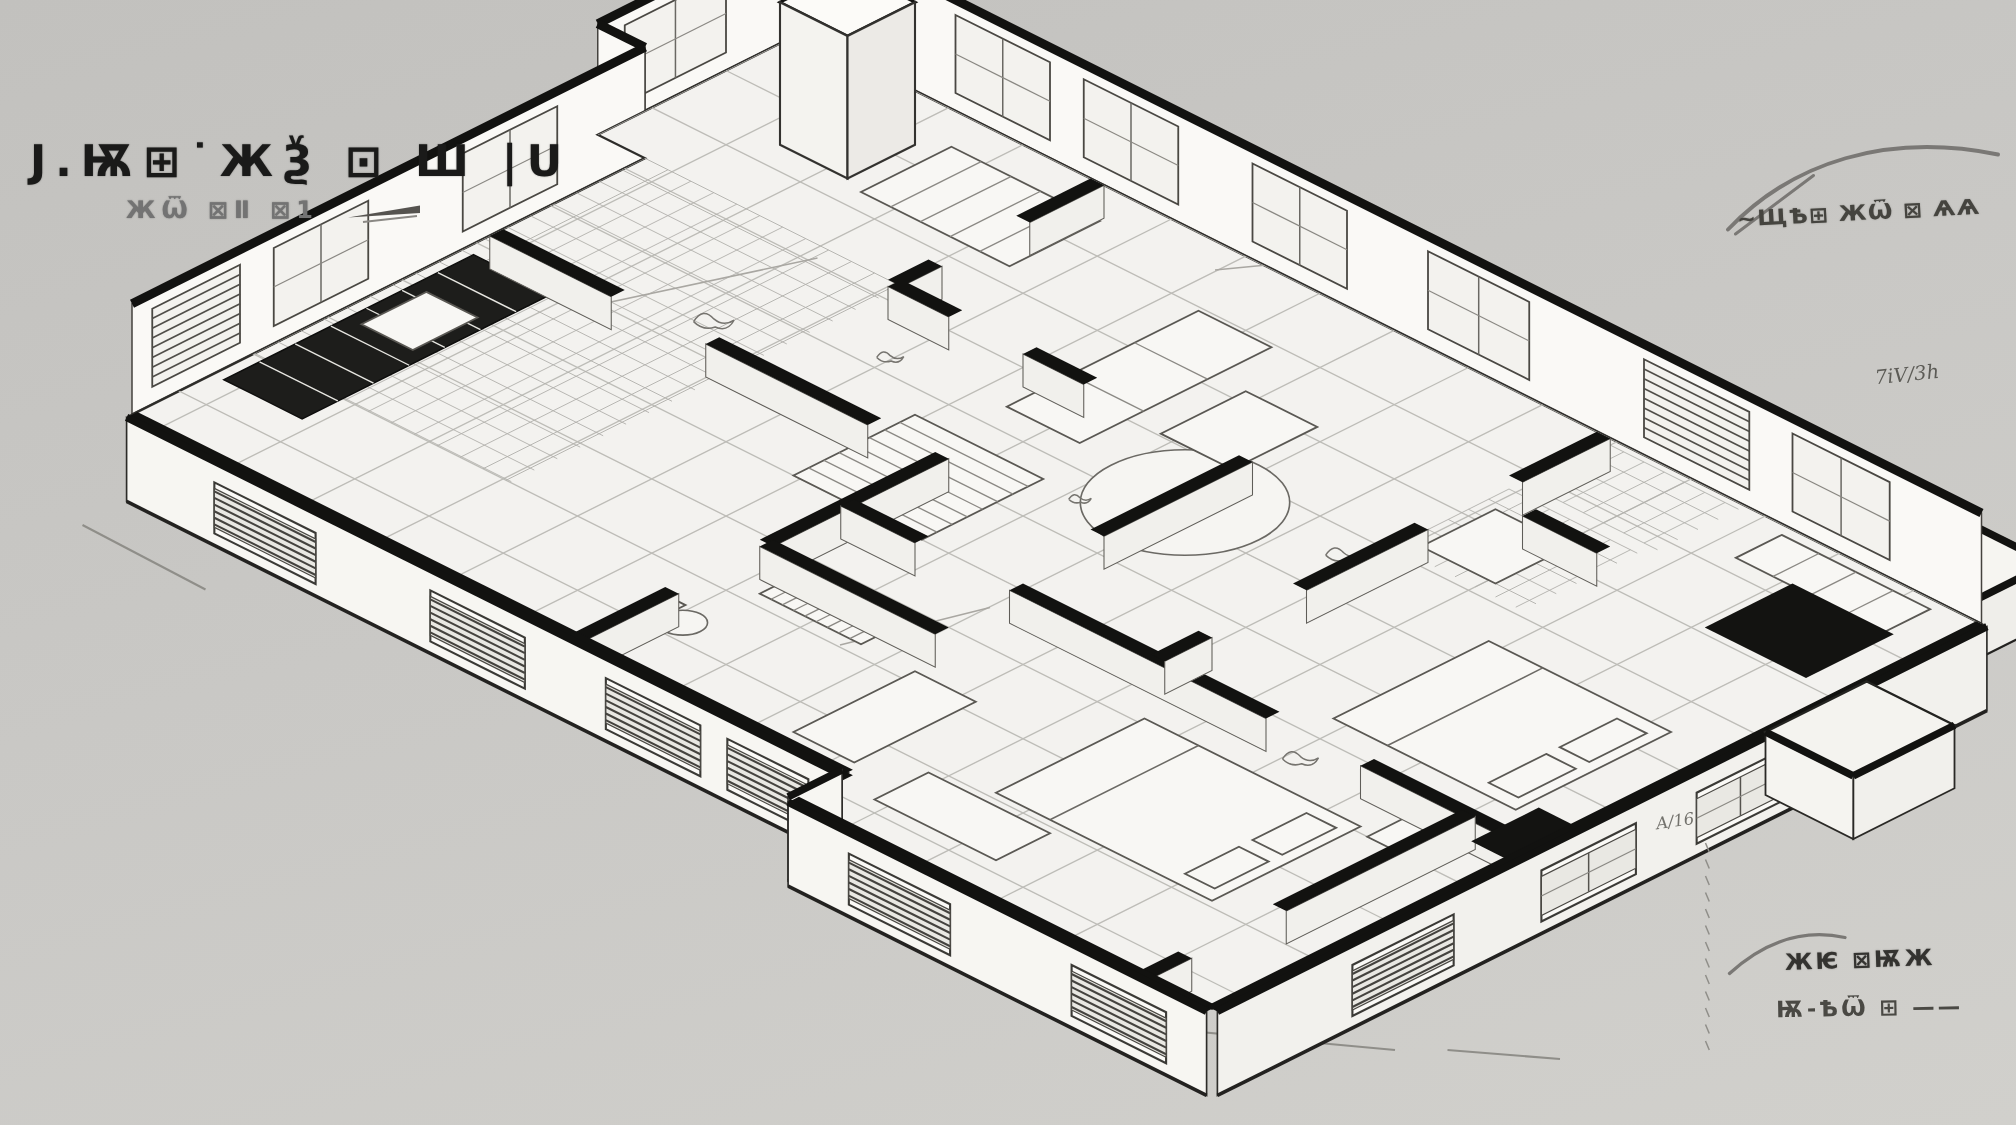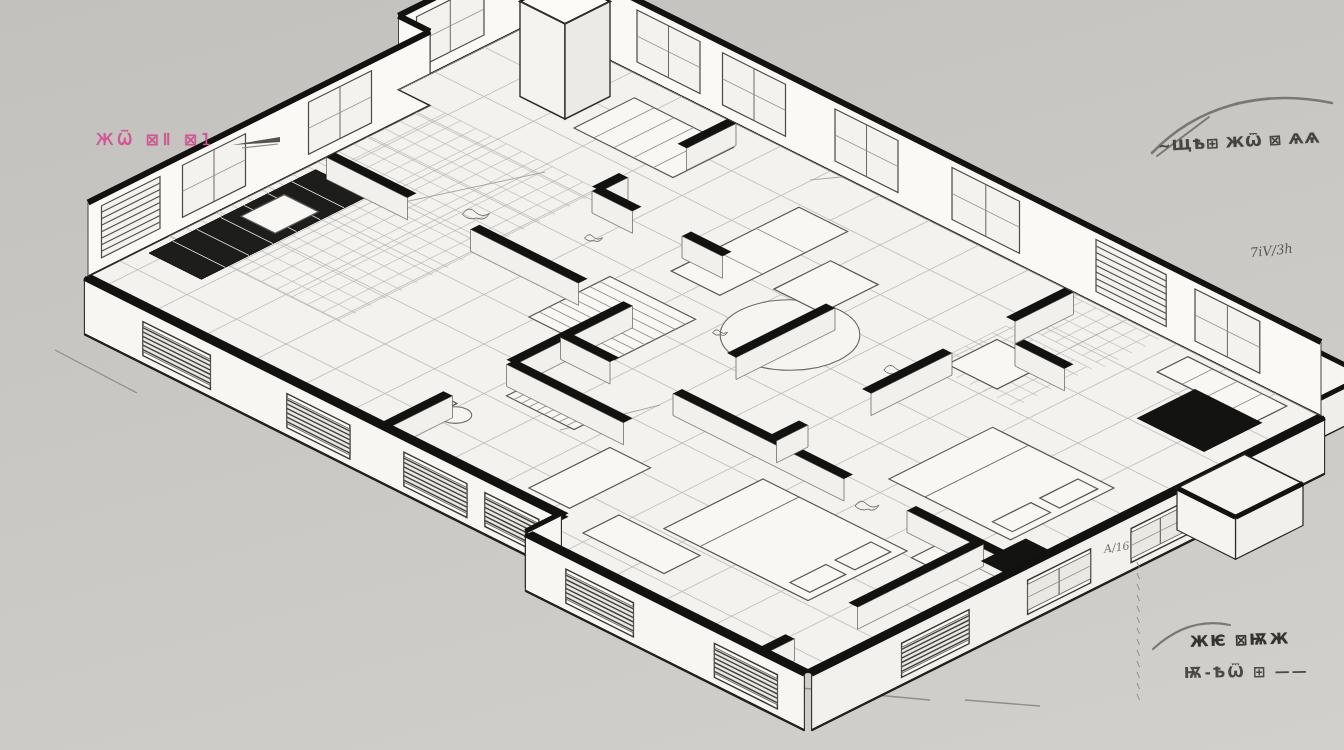--- a/index.html
+++ b/index.html
@@ -6,22 +6,22 @@
   body{
     width:1344px;height:750px;overflow:hidden;position:relative;
     font-family:"DejaVu Sans",sans-serif;
     background:linear-gradient(165deg,#c2c1be 0%,#c9c8c5 45%,#d1d0cc 100%);
   }
   .stage{position:absolute;inset:0;}
   svg#plan{position:absolute;left:0;top:0;}
   .lbl{position:absolute;white-space:nowrap;color:#1b1b1a;}
   .t1{left:20px;top:90px;font-size:29px;font-weight:bold;letter-spacing:6px;
       color:#1a1a19;text-shadow:0 0 1px rgba(30,30,28,.55);}
-  .t2{left:96px;top:130px;font-size:16px;font-weight:normal;letter-spacing:4px;
-      color:#ec4899;text-shadow:0 0 1px rgba(40,40,38,.5);}
+  .t2{left:84px;top:130px;font-size:16px;font-weight:bold;letter-spacing:4px;
+      color:#737373;text-shadow:0 0 1px rgba(40,40,38,.5);}
   .ntr{left:1158px;top:133px;font-size:15px;font-weight:bold;letter-spacing:1px;
       color:#45443f;transform:rotate(-3deg) scaleY(.94);text-shadow:0 0 1px rgba(70,70,64,.5);}
   .nmr{left:1250px;top:243px;font-size:13px;font-style:italic;
       font-family:"DejaVu Serif",serif;color:#5c5b56;transform:rotate(-6deg);}
   .na16{left:1104px;top:541px;font-size:11px;font-style:italic;
       font-family:"DejaVu Serif",serif;color:#73726d;transform:rotate(-8deg);}
   .nbr1{left:1190px;top:631px;font-size:15px;font-weight:bold;letter-spacing:2px;
       color:#343330;transform:rotate(-2deg);text-shadow:0 0 1px rgba(50,50,46,.5);}
   .nbr2{left:1184px;top:663px;font-size:15px;font-weight:bold;letter-spacing:2px;
       color:#4a4944;transform:rotate(-1deg);}
@@ -381,19 +381,20 @@
       <line x1="1137.0" y1="606.0" x2="1139.5" y2="612.0" stroke="#8f8e89" stroke-width="1"></line>
       <line x1="1137.0" y1="617.0" x2="1139.5" y2="623.0" stroke="#8f8e89" stroke-width="1"></line>
       <line x1="1137.0" y1="628.0" x2="1139.5" y2="634.0" stroke="#8f8e89" stroke-width="1"></line>
       <line x1="1137.0" y1="639.0" x2="1139.5" y2="645.0" stroke="#8f8e89" stroke-width="1"></line>
       <line x1="1137.0" y1="650.0" x2="1139.5" y2="656.0" stroke="#8f8e89" stroke-width="1"></line>
       <line x1="1137.0" y1="661.0" x2="1139.5" y2="667.0" stroke="#8f8e89" stroke-width="1"></line>
       <line x1="1137.0" y1="672.0" x2="1139.5" y2="678.0" stroke="#8f8e89" stroke-width="1"></line>
       <line x1="1137.0" y1="683.0" x2="1139.5" y2="689.0" stroke="#8f8e89" stroke-width="1"></line>
       <line x1="1137.0" y1="694.0" x2="1139.5" y2="700.0" stroke="#8f8e89" stroke-width="1"></line>
     </svg>
+  <div class="lbl t1">J.Ѭ⊞˙ЖѮ ⊡ Ш |U</div>
   <div class="lbl t2">ЖѾ ⊠Ⅱ ⊠1</div>
   <div class="lbl ntr">∼ЩѢ⊞ ЖѾ ⊠ ѦѦ</div>
   <div class="lbl nmr">7iV/3h</div>
   <div class="lbl na16">A/16</div>
   <div class="lbl nbr1">ЖѤ ⊠ѬЖ</div>
   <div class="lbl nbr2">Ѭ-ѢѾ ⊞ ——</div>
 </div>
 
 </body></html>

